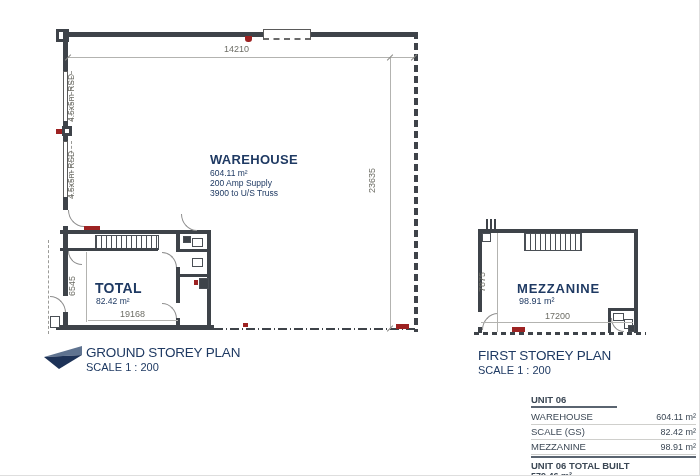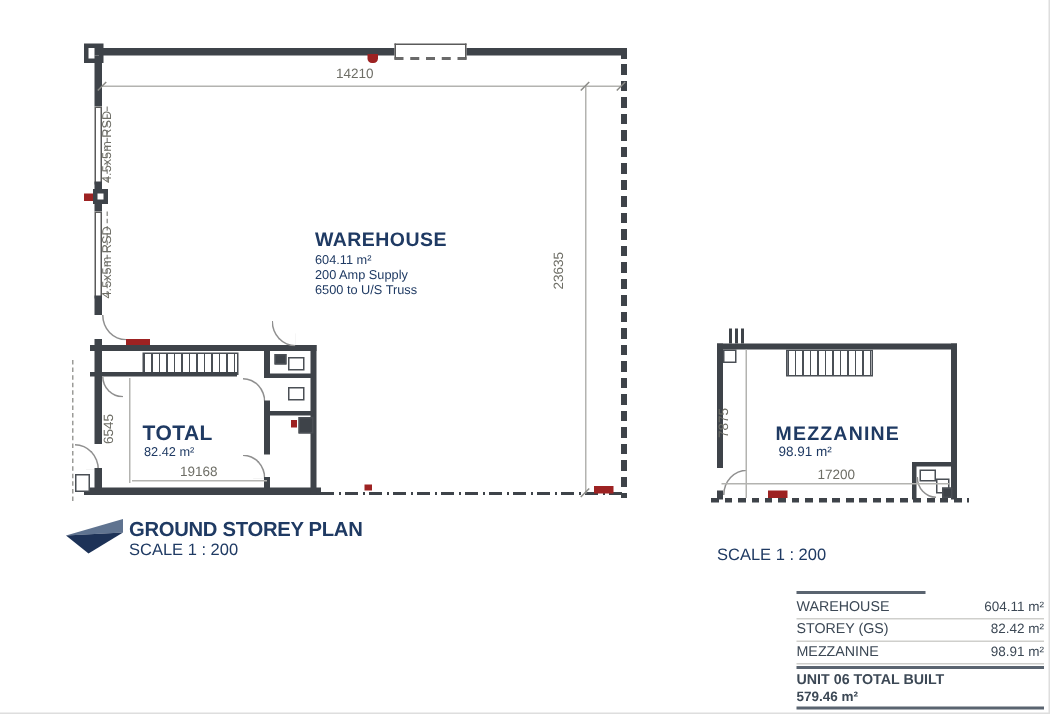--- a/index.html
+++ b/index.html
@@ -18,21 +18,21 @@
   .dashdot{position:absolute;height:2px;background:repeating-linear-gradient(90deg,#3e4349 0 9px,rgba(0,0,0,0) 9px 12px,#3e4349 12px 13px,rgba(0,0,0,0) 13px 16px);}
   .ground{position:absolute;height:3px;background:repeating-linear-gradient(90deg,#3e4349 0 5px,rgba(0,0,0,0) 5px 9px);}
   .stair{position:absolute;background-color:#fff;background-image:repeating-linear-gradient(90deg,#4a4f55 0 1px,rgba(0,0,0,0) 1px 5px);border:1px solid #4a4f55;}
   .arc{position:absolute;border:0 solid #8f8f8f;background:transparent;}
   .fix{position:absolute;border:1px solid #4a4f55;background:#fff;}
   .col{position:absolute;border:3px solid #3e4349;background:#fff;}
   .dimtxt{position:absolute;color:#6e6e66;font-size:9px;white-space:nowrap;}
   .vlabel{transform:rotate(-90deg);transform-origin:0 100%;white-space:nowrap;}
   .rname{position:absolute;color:#1f3a63;font-weight:bold;font-size:13px;letter-spacing:.3px;white-space:nowrap;}
   .rinfo{position:absolute;color:#1f3a63;font-size:8.5px;line-height:10px;white-space:nowrap;}
-  .ptitle{position:absolute;color:#1f3a63;font-weight:bold;font-size:13.5px;letter-spacing:-.2px;white-space:nowrap;}
+  .ptitle{position:absolute;color:#1f3a63;font-weight:normal;font-size:13.5px;letter-spacing:-.2px;white-space:nowrap;}
   .pscale{position:absolute;color:#1f3a63;font-size:11px;white-space:nowrap;}
   .tbl{position:absolute;left:531px;top:394px;width:165px;font-size:9.5px;color:#3c4855;}
   .tbl .hdr{font-weight:bold;padding-bottom:1px;}
   .tbl .hline{height:2px;background:#5a6470;width:86px;margin-bottom:2px;}
   .trow{display:flex;justify-content:space-between;align-items:baseline;padding:1px 0 2px;border-bottom:1px solid #cfcfcc;}
   .trow .val,.total .val,.yard .val{font-size:9px;}
   .total{display:flex;justify-content:space-between;align-items:baseline;font-weight:bold;
          border-top:2px solid #5a6470;border-bottom:2px solid #5a6470;padding:2px 0;margin-top:1px;flex-direction:column;}
   .yard{display:flex;justify-content:space-between;align-items:baseline;padding:4px 0 2px;border-bottom:2px solid #5a6470;}
 </style>
@@ -76,21 +76,21 @@
     <div class="dimtxt" style="left:224px;top:44px;">14210</div>
 
     <div class="thin" style="left:390px;top:57px;width:1px;height:272px;"></div>
     <div class="tick" style="left:386px;top:57px;"></div>
     <div class="tick" style="left:386px;top:328px;"></div>
     <div class="dimtxt" style="left:377px;top:183px;width:30px;height:10px;"><span class="vlabel" style="display:inline-block;">23635</span></div>
 
     <div class="rname" style="left:210px;top:152px;">WAREHOUSE</div>
     <div class="rinfo" style="left:210px;top:168px;">604.11 m²</div>
     <div class="rinfo" style="left:210px;top:178px;">200 Amp Supply</div>
-    <div class="rinfo" style="left:210px;top:188px;">6500 to U/S Truss</div>
+    <div class="rinfo" style="left:210px;top:188px;">3900 to U/S Truss</div>
 
     <div class="wall" style="left:60px;top:230px;width:151px;height:4px;"></div>
     <div class="red" style="left:84px;top:226px;width:16px;height:4px;"></div>
     <div class="stair" style="left:95px;top:235px;width:62px;height:13px;"></div>
     <div class="wall" style="left:60px;top:248px;width:98px;height:3px;"></div>
     <div class="arc" style="left:68px;top:251px;width:13px;height:13px;border-left:1px solid #8f8f8f;border-bottom:1px solid #8f8f8f;border-bottom-left-radius:100%;"></div>
 
     <div class="wall" style="left:63px;top:232px;width:5px;height:64px;"></div>
     <div class="arc" style="left:50px;top:296px;width:15px;height:16px;border-right:1px solid #8f8f8f;border-top:1px solid #8f8f8f;border-top-right-radius:100%;"></div>
     <div class="wall" style="left:63px;top:312px;width:5px;height:15px;"></div>
@@ -154,31 +154,33 @@
     <div class="red" style="left:512px;top:327px;width:13px;height:5px;"></div>
 
     <div class="thin" style="left:497px;top:233px;width:1px;height:99px;"></div>
     <div class="dimtxt" style="left:487px;top:282px;width:24px;height:10px;"><span class="vlabel" style="display:inline-block;">7875</span></div>
     <div class="thin" style="left:481px;top:322px;width:152px;height:1px;"></div>
     <div class="dimtxt" style="left:545px;top:311px;">17200</div>
 
     <div class="rname" style="left:517px;top:281px;letter-spacing:.8px;">MEZZANINE</div>
     <div class="rinfo" style="left:519px;top:296px;font-size:9px;">98.91 m²</div>
 
+    <div class="ptitle" style="left:478px;top:348px;">FIRST STOREY PLAN</div>
     <div class="pscale" style="left:478px;top:364px;">SCALE 1 : 200</div>
   </div>
 
   <div class="tbl">
+    <div class="hdr">UNIT 06</div>
     <div class="hline"></div>
     <div class="trow">
       <span>WAREHOUSE</span>
       <span class="val">604.11 m²</span>
     </div>
     <div class="trow">
-      <span>STOREY (GS)</span>
+      <span>SCALE (GS)</span>
       <span class="val">82.42 m²</span>
     </div>
     <div class="trow">
       <span>MEZZANINE</span>
       <span class="val">98.91 m²</span>
     </div>
     <div class="total">
       <span>UNIT 06 TOTAL BUILT</span>
       <span class="val">579.46 m²</span>
     </div>

